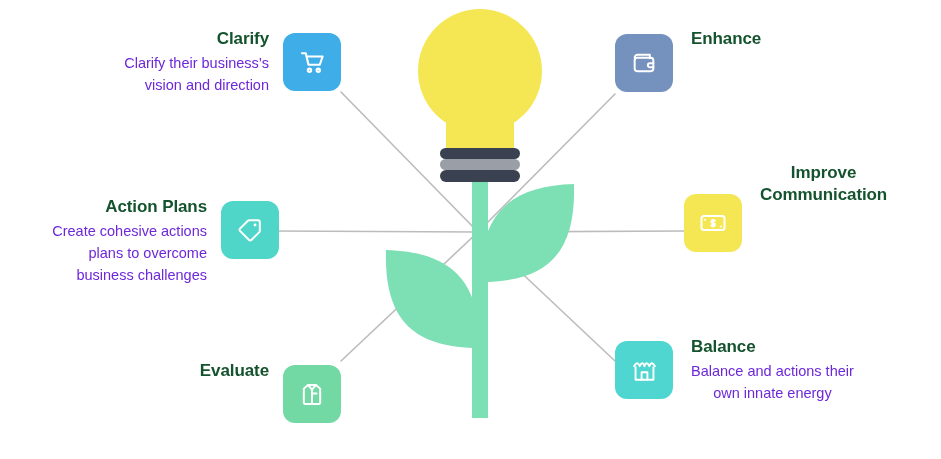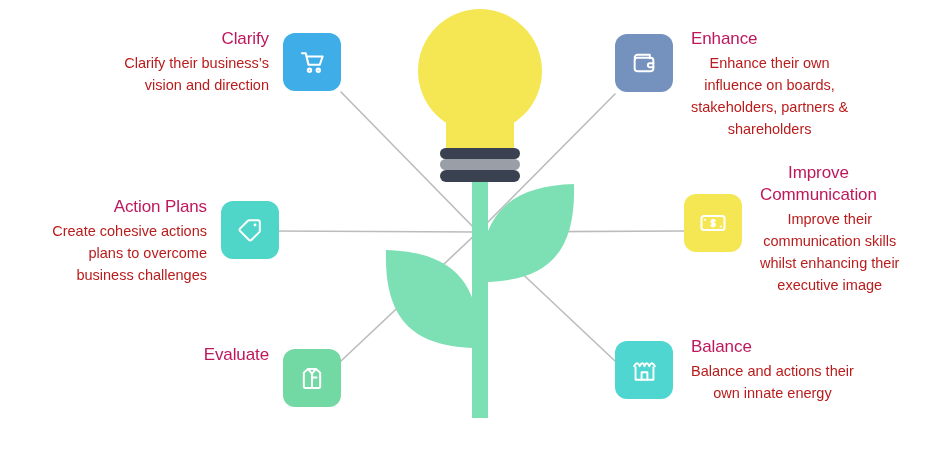--- a/index.html
+++ b/index.html
@@ -64,29 +64,29 @@
     align-items: flex-end;
     margin-right: 14px;
   }
   .item.right .item-text {
     text-align: center;
     align-items: flex-start;
     margin-left: 18px;
   }
   .item-title {
     font-size: 17px;
-    font-weight: normal;
-    color: #be185d;
+    font-weight: bold;
+    color: #14532d;
     line-height: 22px;
     letter-spacing: -0.1px;
     white-space: pre-line;
   }
   .item-desc {
     font-size: 14.5px;
-    color: #b91c1c;
+    color: #6d28d9;
     line-height: 22px;
     margin-top: 2px;
     white-space: pre-line;
   }
 
   
   .icon-tile {
     width: 58px;
     height: 58px;
     border-radius: 12px;
@@ -150,24 +150,20 @@
   <div class="item right" style="left:615px; top:28px; width:326px;">
     <div class="icon-tile" style="background:#7592be; margin-top:6px;">
       <svg width="28" height="28" viewBox="0 0 24 24" fill="none" stroke="#ffffff" stroke-width="1.7" stroke-linecap="round" stroke-linejoin="round">
         <path d="M4 7.5 a2.5 2.5 0 0 1 2.5 -2.5 H17 v3"></path>
         <rect x="4" y="7.5" width="16" height="11.5" rx="2.2"></rect>
         <path d="M20 12.2 h-3 a1.7 1.7 0 0 0 0 3.4 h3"></path>
       </svg>
     </div>
     <div class="item-text">
       <div class="item-title">Enhance</div>
-      <div class="item-desc">Enhance their own
-influence on boards,
-stakeholders, partners &amp;
-shareholders</div>
     </div>
   </div>
 
   <div class="item left" style="left:0px; top:196px; width:271px;padding-left:8px;">
     <div class="item-text">
       <div class="item-title">Action Plans</div>
       <div class="item-desc">Create cohesive actions
 plans to overcome
 business challenges</div>
     </div>
@@ -186,28 +182,24 @@
       <svg width="30" height="30" viewBox="0 0 24 24" fill="none" stroke="#ffffff" stroke-width="1.6" stroke-linecap="round" stroke-linejoin="round">
         <rect x="2.8" y="6.4" width="18.4" height="11.2" rx="2"></rect>
         <path d="M12 9.3 v5.4 M13.6 10.2 a1.6 1.6 0 0 0 -2.9 0.9 c0 1.5 2.9 0.6 2.9 2.1
                  a1.6 1.6 0 0 1 -2.9 0.7"></path>
         <path d="M5.6 9.3 h0.01 M18.4 14.7 h0.01"></path>
       </svg>
     </div>
     <div class="item-text">
       <div class="item-title">Improve
 Communication</div>
-      <div class="item-desc">Improve their
-communication skills
-whilst enhancing their
-executive image</div>
-    </div>
-  </div>
-
-  <div class="item left" style="left:0px; top:344px; width:341px;">
+    </div>
+  </div>
+
+  <div class="item left" style="left:0px; top:360px; width:341px;">
     <div class="item-text">
       <div class="item-title">Evaluate</div>
     </div>
     <div class="icon-tile" style="background:#72d9a4; margin-top:5px;">
       <svg width="28" height="28" viewBox="0 0 24 24" fill="none" stroke="#ffffff" stroke-width="1.7" stroke-linecap="round" stroke-linejoin="round">
         <path d="M5 7.4 L8.6 4.2 h6.8 L19 7.4 v12.2 a0.9 0.9 0 0 1 -0.9 0.9 H5.9
                  a0.9 0.9 0 0 1 -0.9 -0.9 z"></path>
         <path d="M8.6 4.2 L12 8.2 L15.4 4.2"></path>
         <path d="M12 8.2 v12.3"></path>
         <path d="M13.3 11.6 h2.6"></path>

